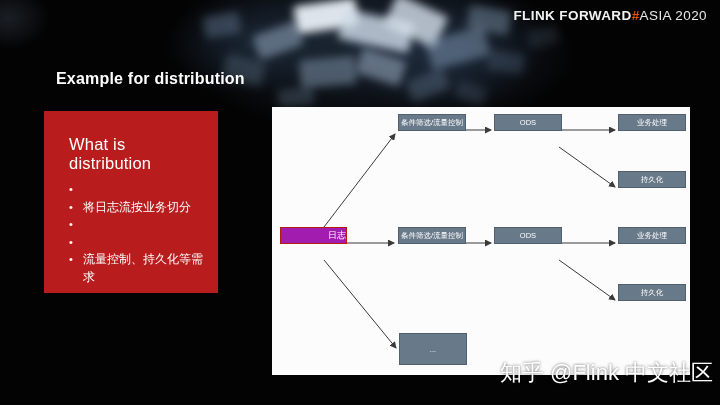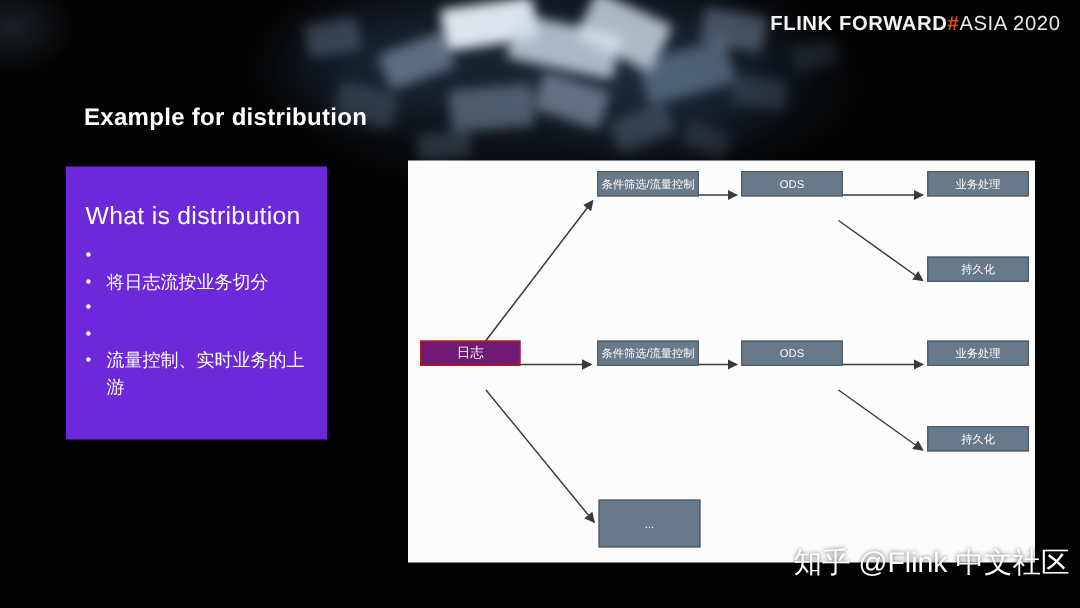--- a/index.html
+++ b/index.html
@@ -38,47 +38,47 @@
            color:#f2f2f2; white-space:nowrap; }
   .brand .b-bold { font-weight:700; }
   .brand .b-hash { font-weight:700; color:#e0500f; }
   .brand .b-light { font-weight:400; color:#e8e8e8; }
 
   
   .title { position:absolute; left:56px; top:70px; font-size:16px; font-weight:700; color:#fff; letter-spacing:.2px; }
 
   
   .info { position:absolute; left:44px; top:111px; width:174px; height:182px;
-          background:#6d28d9; padding:24px 10px 0 13px; }
+          background:#b91c1c; padding:24px 10px 0 25px; }
   .info h2 { font-size:16.5px; font-weight:400; color:#fff; margin-bottom:8px; letter-spacing:.2px; }
   .info .b-row { display:flex; font-size:12px; line-height:17.6px; color:#fff; }
   .info .dot { width:14px; flex:0 0 14px; font-size:11px; }
 
   
   .canvas { position:absolute; left:272px; top:107px; width:418px; height:268px; background:#fcfcfc; }
   .canvas svg { position:absolute; left:0; top:0; }
   .node { position:absolute; display:flex; align-items:center; justify-content:center;
           width:68px; height:17px; background:#68798a; border:1px solid #50606f;
           color:#fff; text-align:center; }
   .node span { font-size:7.5px; white-space:nowrap; }
-  .node.red { background:#701a75; border-color:#b51c11; width:67px; }
+  .node.red { background:#a21caf; border-color:#b51c11; width:67px;justify-content:flex-end; }
   .node.red span { font-size:9px; }
   .n-source  { left:8px;   top:120px; }
   .n-filter1 { left:126px; top:7px; }
   .n-ods1    { left:222px; top:7px; }
   .n-biz1    { left:346px; top:7px; }
   .n-persist1{ left:346px; top:64px; }
   .n-filter2 { left:126px; top:120px; }
   .n-ods2    { left:222px; top:120px; }
   .n-biz2    { left:346px; top:120px; }
   .n-persist2{ left:346px; top:177px; }
   .n-more    { left:127px; top:226px; height:32px; }
 
   
-  .watermark { position:absolute; right:7px; bottom:17px; font-size:19px; color:#fff;
+  .watermark { position:absolute; right:7px; bottom:17px; font-size:22px; color:#fff;
                text-shadow:0 0 3px rgba(0,0,0,.65); white-space:nowrap; }
 </style>
 </head>
 <body>
 
 <div class="slide">
 
   <div class="bokeh">
     <div class="cube c1"></div>
     <div class="cube c2"></div>
@@ -113,21 +113,21 @@
       <span>将日志流按业务切分</span>
     </div>
     <div class="b-row">
       <span class="dot">•</span>
     </div>
     <div class="b-row">
       <span class="dot">•</span>
     </div>
     <div class="b-row">
       <span class="dot">•</span>
-      <span>流量控制、实时业务的上游</span>
+      <span>流量控制、持久化等需求</span>
     </div>
   </div>
 
   <div class="canvas">
     <svg width="418" height="268" viewBox="0 0 418 268">
       <defs>
         <marker id="arw" markerWidth="7" markerHeight="7" refX="6" refY="3.5" orient="auto">
           <path d="M0,0 L7,3.5 L0,7 Z" fill="#3a3a3a"></path>
         </marker>
       </defs>

